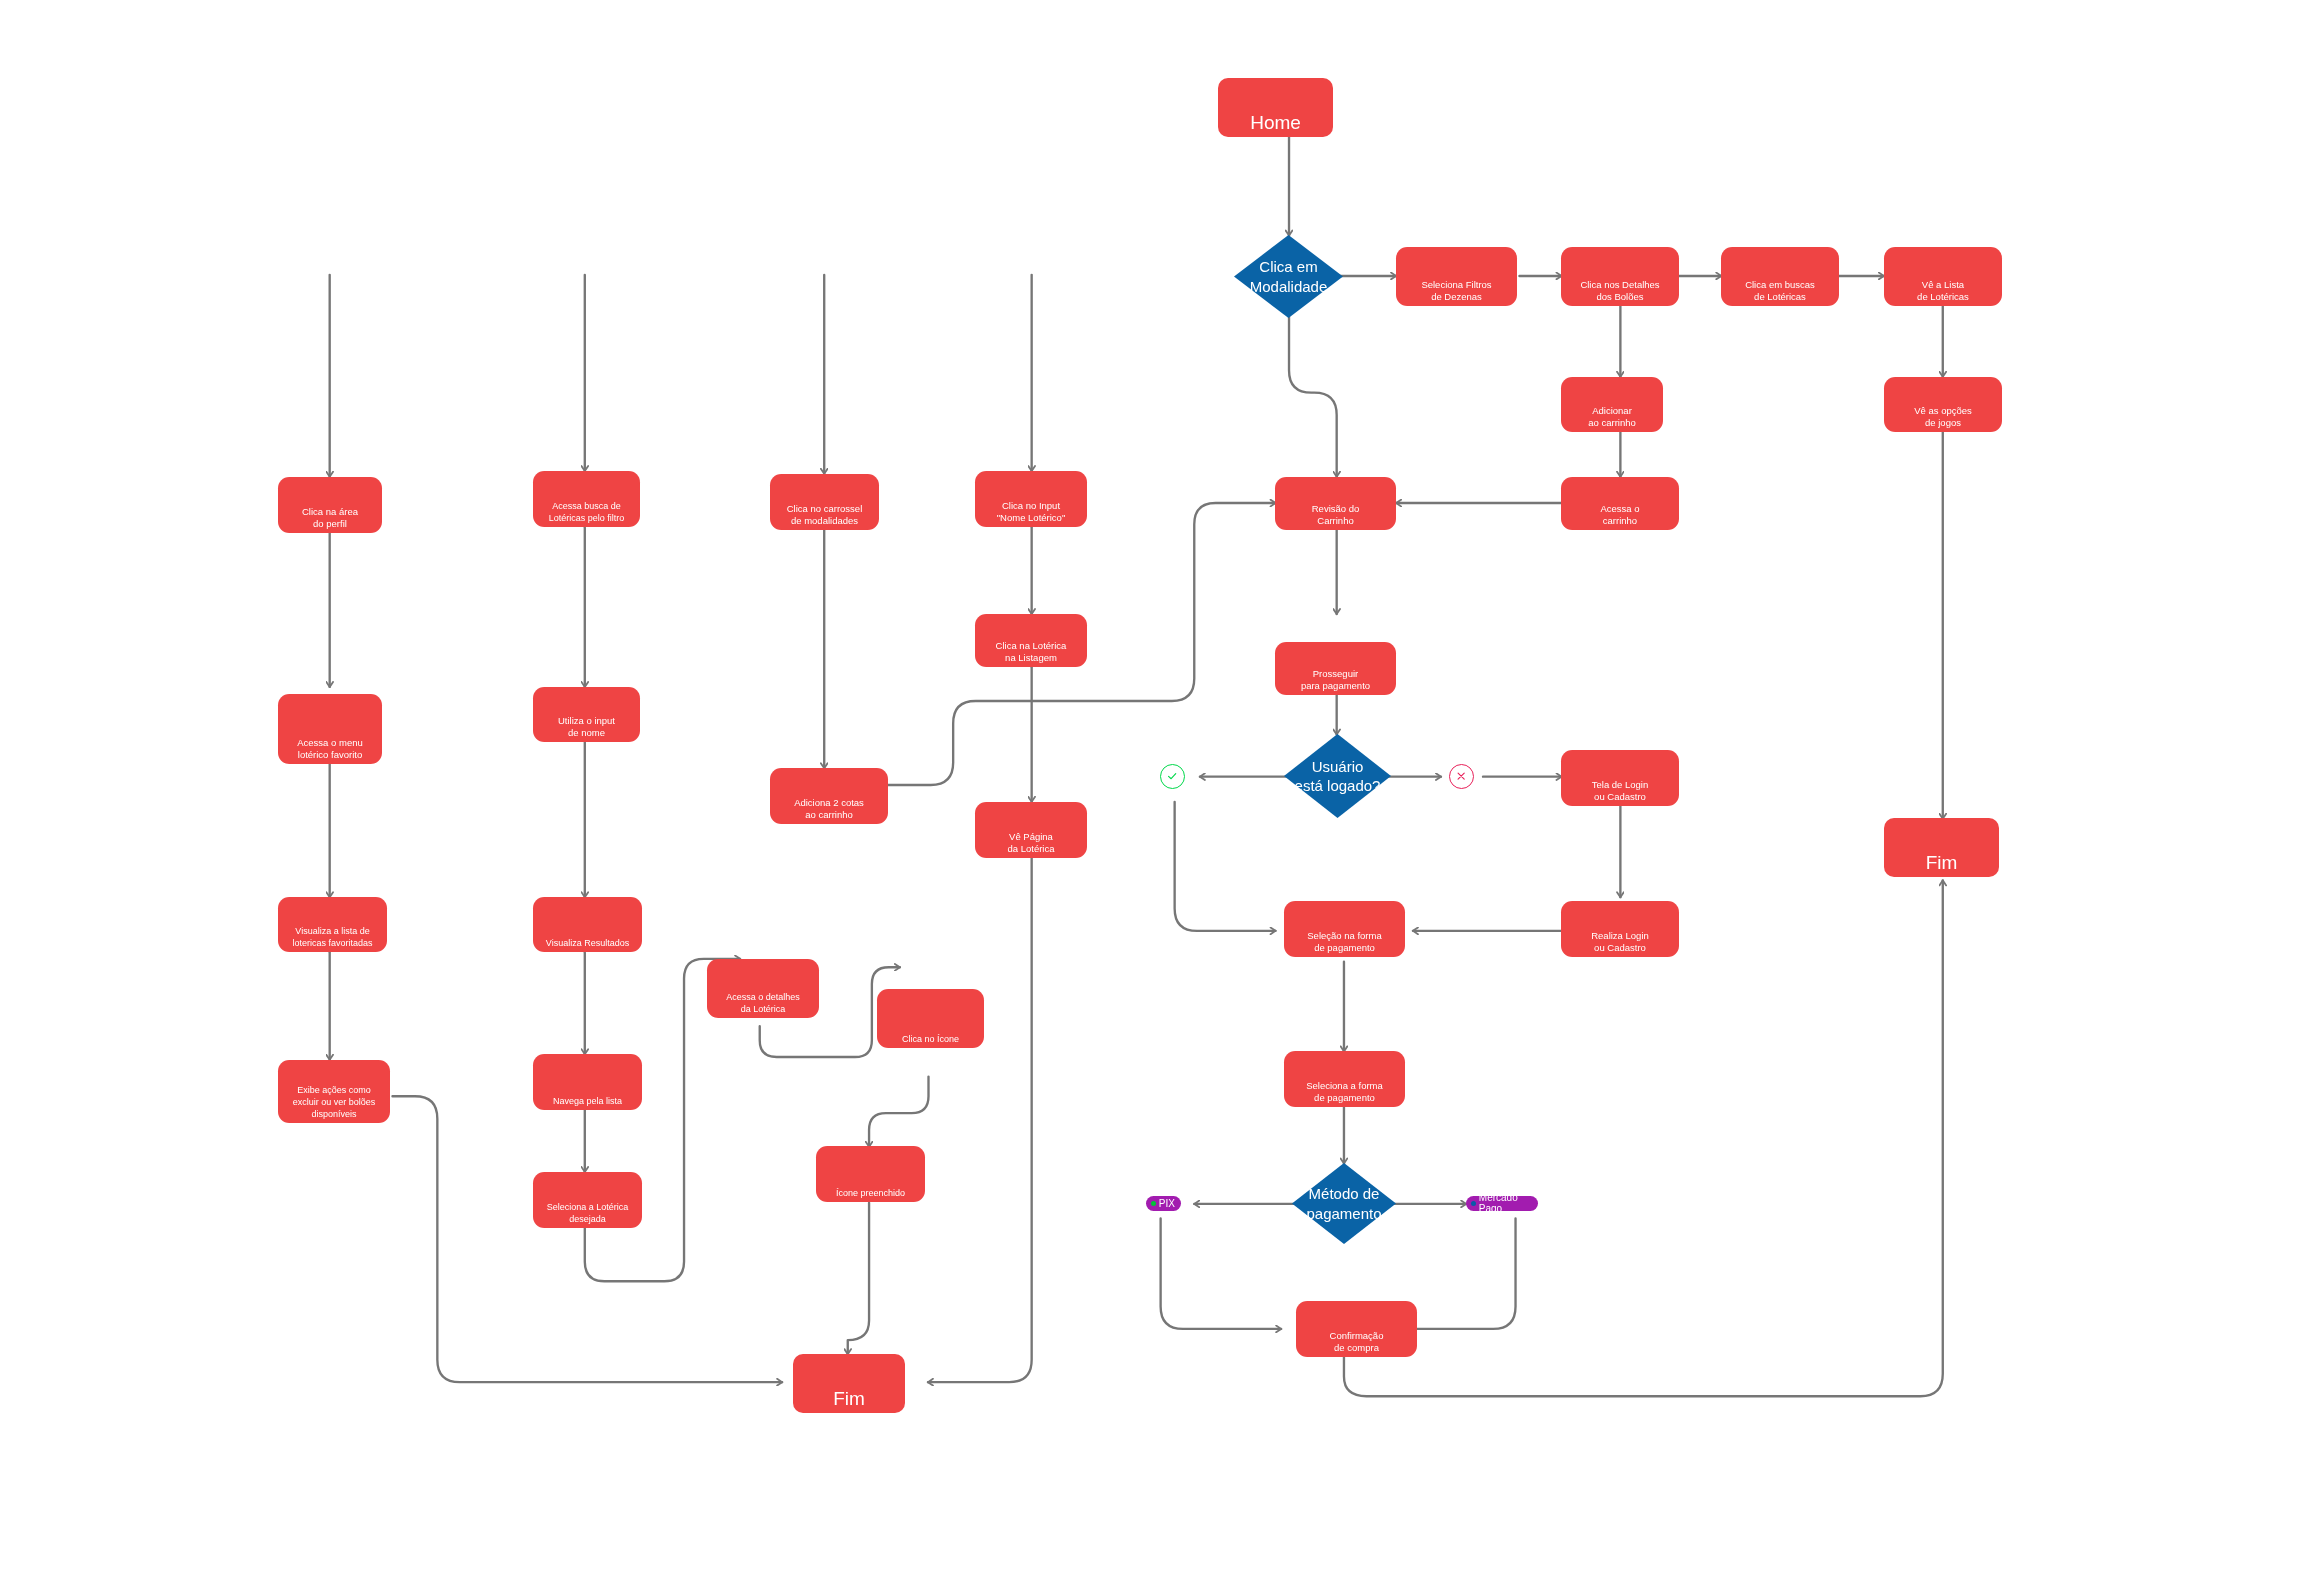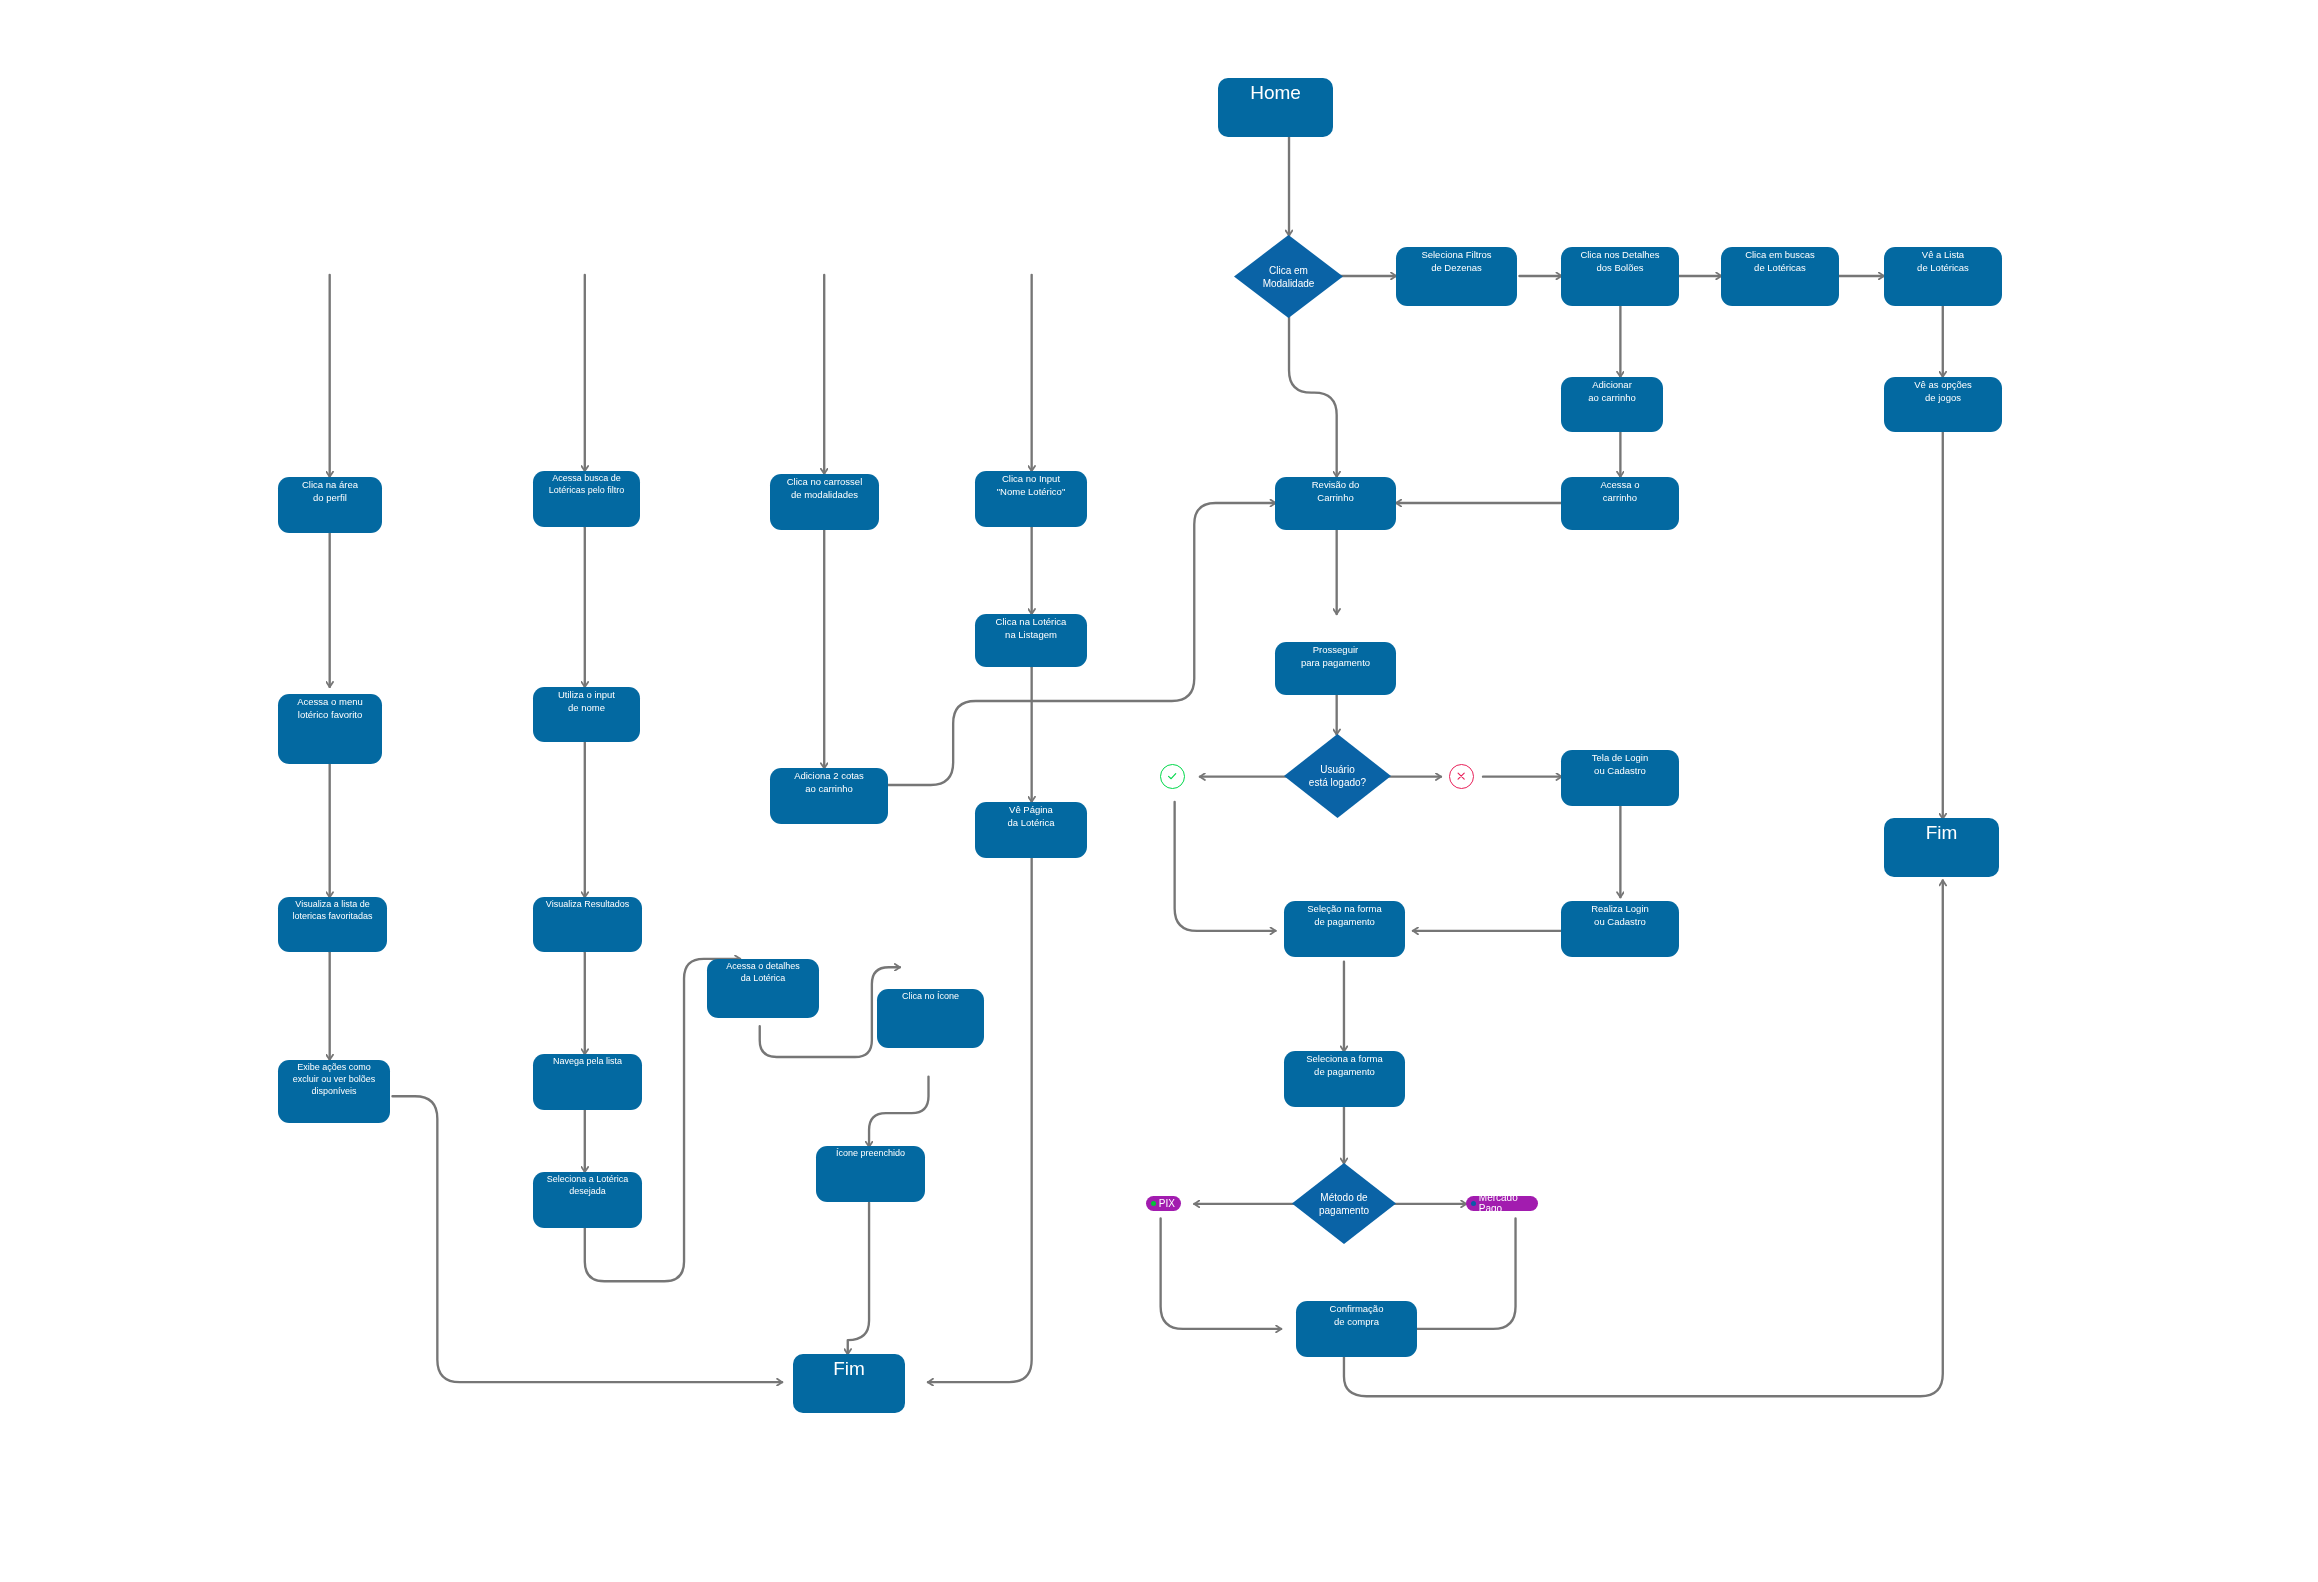--- a/index.html
+++ b/index.html
@@ -9,25 +9,25 @@
     width:2319px;
     height:1583px;
     background:#ffffff;
     overflow:hidden;
   }
   #edges{position:absolute;left:0;top:0;width:2319px;height:1583px;}
   .node{
     position:absolute;
     box-sizing:border-box;
     display:flex;
-    align-items:flex-start;
+    align-items:flex-end;
     justify-content:center;
     text-align:center;
     color:#ffffff;
-    background:#0369a1;
+    background:#ef4444;
     border-radius:11.2px;
     line-height:1.32;
     padding:2.2px 4.5px;
     white-space:pre-line;
     z-index:3;
   }
   .node.big{font-size:19px;border-radius:10px;}
   .node.sm{font-size:9.5px;}
   .node.sm2{font-size:9px;}
   .diamond{
@@ -41,21 +41,21 @@
     position:absolute;
     left:0;top:0;
     width:100%;height:100%;
     background:#0a63a6;
     clip-path:polygon(50% 0%,100% 50%,50% 100%,0% 50%);
   }
   .diamond .dlabel{
     position:relative;
     z-index:2;
     color:#ffffff;
-    font-size:10px;
+    font-size:15px;
     text-align:center;
     line-height:1.3;
     white-space:pre-line;
   }
   .pill{
     position:absolute;
     z-index:3;
     background:#a21caf;
     border-radius:7.8px;
     color:#ffffff;

